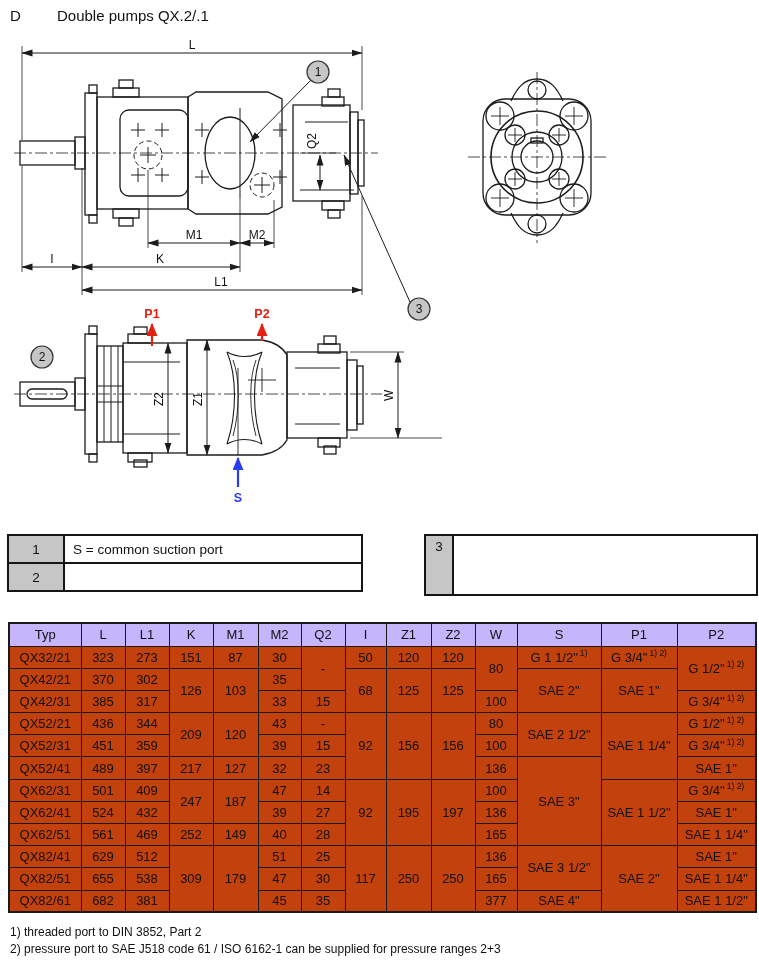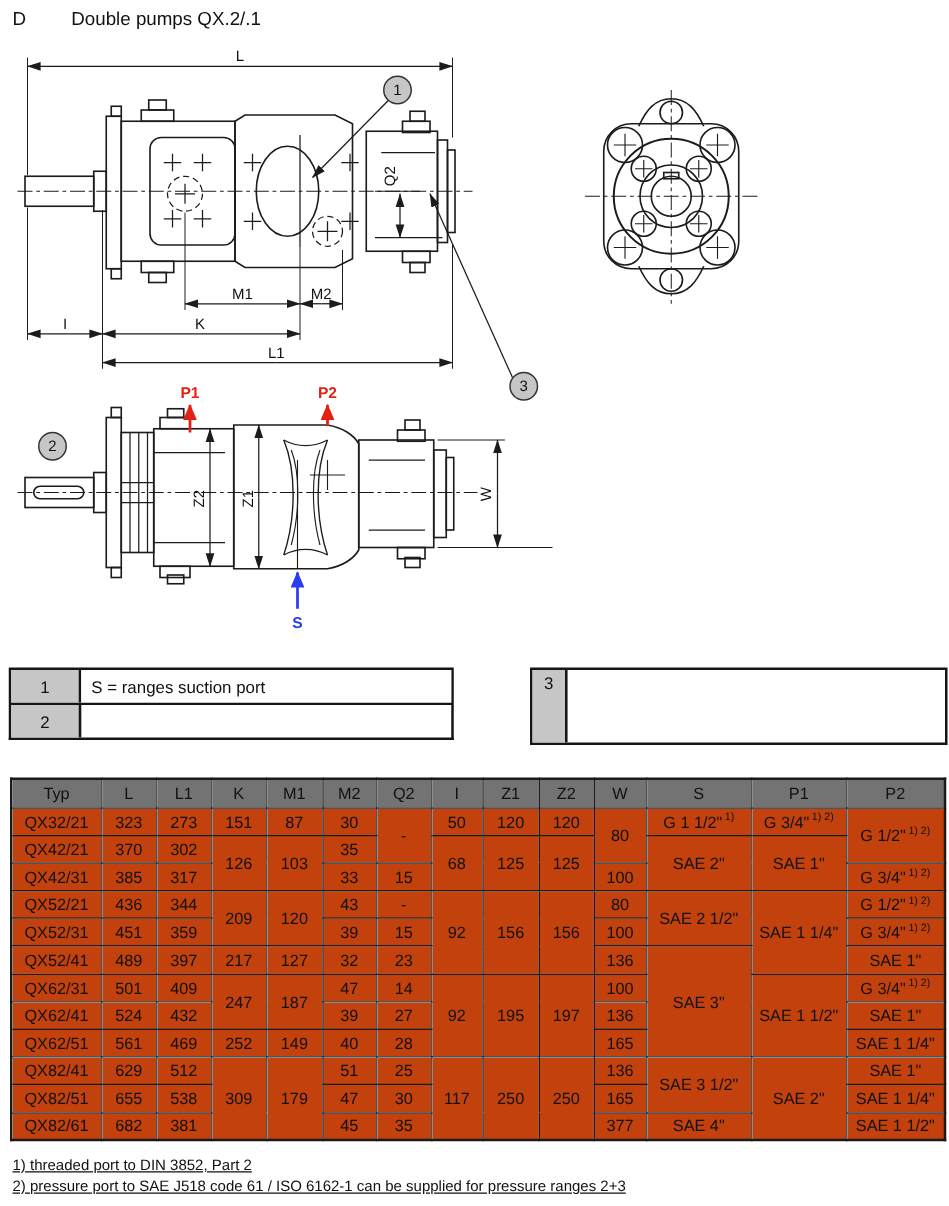--- a/index.html
+++ b/index.html
@@ -28,25 +28,25 @@
   .nnum3{width:26px;background:#c6c6c6;border-right:2px solid #151515;
          display:flex;justify-content:center;align-items:flex-start;padding-top:3px;}
   .ntxt3{flex:1;padding:3px 7px 4px 8px;line-height:1.28;background:#fff;}
 
   
   table.dims{position:absolute;top:622px;left:8px;width:747px;border-collapse:collapse;
              table-layout:fixed;font-size:13px;}
   table.dims th,table.dims td{border:1px solid #1a1a1a;text-align:center;padding:0;
              vertical-align:middle;font-weight:normal;overflow:hidden;white-space:nowrap;}
   table.dims{border:2px solid #1a1a1a;}
-  table.dims thead tr{height:23px;background:#737373;}
+  table.dims thead tr{height:23px;background:#c4b5fd;}
   table.dims tbody tr{height:22.2px;background:#c2410c;}
   table.dims sup{font-size:8.5px;vertical-align:super;line-height:0;margin-left:2px;}
 
-  .footnotes{position:absolute;top:924px;left:10px;font-size:12px;line-height:1.4;text-decoration:underline;}
+  .footnotes{position:absolute;top:924px;left:10px;font-size:12px;line-height:1.4;}
 </style>
 </head>
 <body>
 
 <div class="title-row">
   <span class="sec">D</span><span>Double pumps QX.2/.1</span>
 </div>
 
 <svg width="759" height="482" viewBox="0 36 759 482">
   <defs>
@@ -287,21 +287,21 @@
 
   <g>
     <circle cx="42" cy="357" r="11" fill="#c6c6c6" stroke="#333" stroke-width="1.2"></circle>
     <text class="bnum" x="42" y="361" text-anchor="middle">2</text>
   </g>
 </svg>
 
 <div class="noteL">
   <div class="nrow">
     <div class="nnum">1</div>
-    <div class="ntxt">S = ranges suction port</div>
+    <div class="ntxt">S = common suction port</div>
   </div>
   <div class="nrow">
     <div class="nnum">2</div>
   </div>
 </div>
 
 <div class="noteR">
   <div class="nnum3">3</div>
 </div>
 

